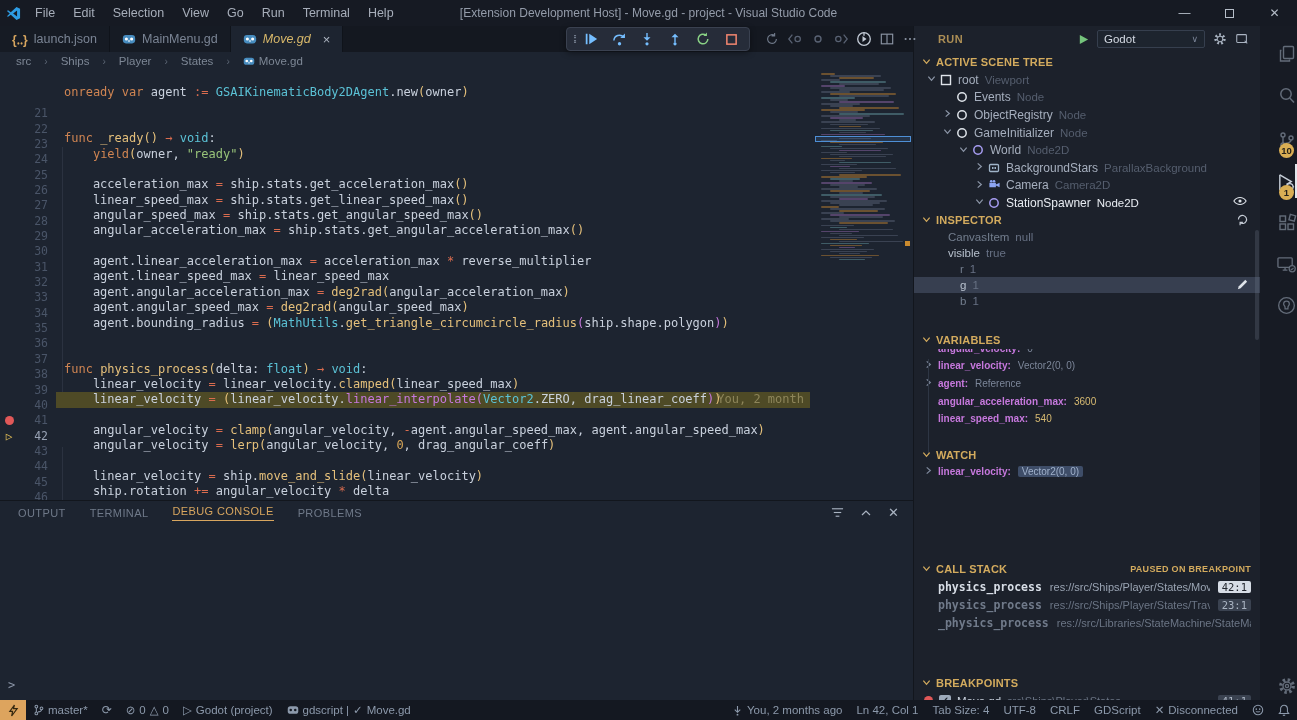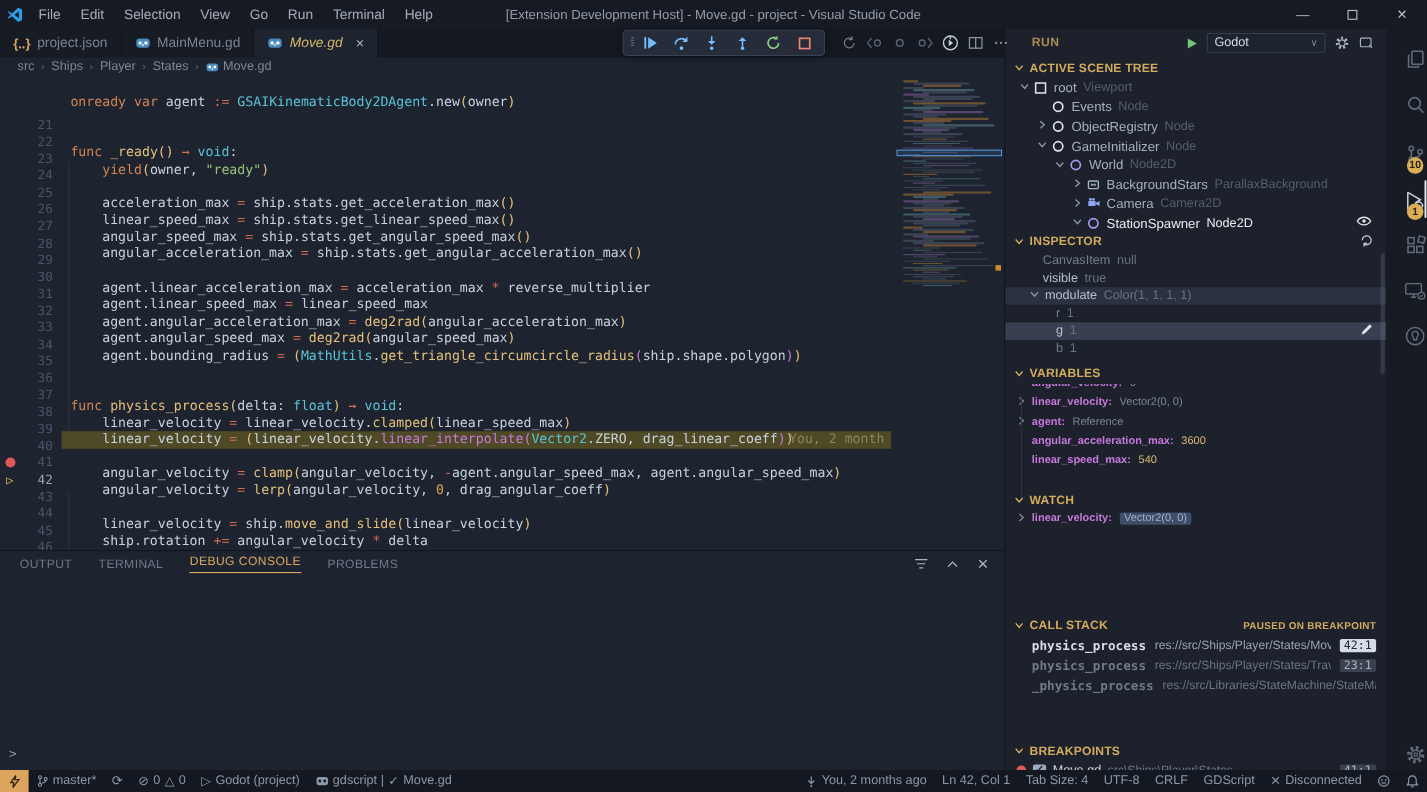--- a/index.html
+++ b/index.html
@@ -31,21 +31,21 @@
   .tab .tab-close{margin-left:6px;color:#aeb6c2;font-size:13px;}
   .braces{color:#d8a65f;font-weight:bold;font-size:12px;}
   
   .dbg-toolbar{position:absolute;left:566px;top:1px;height:24px;display:flex;align-items:center;gap:4px;
     background:#262c39;border:1px solid #3a4150;border-radius:4px;padding:0 6px;box-shadow:0 2px 6px rgba(0,0,0,.4);z-index:5;}
   .dbg-btn{width:24px;height:22px;display:flex;align-items:center;justify-content:center;}
   .grip{color:#6f7989;font-size:11px;letter-spacing:-2px;}
   .edit-actions{position:absolute;left:762px;top:1px;height:24px;display:flex;align-items:center;gap:3px;z-index:4;}
   .edit-actions .ea{width:20px;height:22px;display:flex;align-items:center;justify-content:center;color:#6f7989;}
   
-  .breadcrumbs{height:18px;display:flex;align-items:center;padding-left:16px;font-size:11.5px;color:#7d8795;gap:6px;background:#1d2430;}
+  .breadcrumbs{height:18px;display:flex;align-items:center;padding-left:16px;font-size:11.5px;color:#7d8795;gap:13px;background:#1d2430;}
   .breadcrumbs .sep{color:#5b6574;font-size:10px;}
   .breadcrumbs .crumb{display:flex;align-items:center;gap:4px;}
   
   .code-area{position:relative;height:430px;overflow:hidden;font-family:"DejaVu Sans Mono",monospace;font-size:12px;}
   .code-line{display:flex;height:15.357px;line-height:15.357px;white-space:pre;}
   .gutter{width:56px;flex:none;display:flex;align-items:center;margin-top:44px;}
   .marker-zone{width:18px;flex:none;display:flex;align-items:center;justify-content:center;}
   .lnum{width:30px;flex:none;text-align:right;color:#4a5568;font-size:11.5px;}
   .code-text{padding-left:8px;position:relative;}
   .code-line.current .code-text{background:#4e4a26;width:754px;}
@@ -157,21 +157,21 @@
     </div>
   </div>
 
   <div class="editor-col">
     <div class="tabstrip">
       <div id="tabs" style="display: flex;">
           <div class="tab">
             <span class="ico">
               <span class="braces">{‥}</span>
             </span>
-            <span class="tab-label">project.json</span>
+            <span class="tab-label">launch.json</span>
           </div>
           <div class="tab">
             <span class="ico">
               <svg width="14" height="14" viewBox="0 0 16 16">
                 <rect x="1" y="3.5" width="14" height="9.5" rx="3.5" fill="#478cbf"></rect>
                 <circle cx="5" cy="8" r="1.8" fill="#fff"></circle>
                 <circle cx="11" cy="8" r="1.8" fill="#fff"></circle>
                 <rect x="7.4" y="9" width="1.2" height="2.4" fill="#fff"></rect>
               </svg>
             </span>
@@ -612,27 +612,20 @@
         </div>
         <div class="tree" style="top: 203px;">
           <div class="insp-row dim" style="padding-left: 34px;">
             <span class="insp-label">CanvasItem</span>
             <span class="insp-value">null</span>
           </div>
           <div class="insp-row" style="padding-left: 34px;">
             <span class="insp-label">visible</span>
             <span class="insp-value">true</span>
           </div>
-          <div class="insp-row selA" style="padding-left: 22px;">
-            <span style="margin-right: 5px;"><svg width="9" height="9" viewBox="0 0 10 10">
-                <path d="M1.5 3l3.5 4 3.5-4" fill="none" stroke="#8b95a7" stroke-width="1.4"></path>
-              </svg></span>
-            <span class="insp-label">modulate</span>
-            <span class="insp-value">Color(1, 1, 1, 1)</span>
-          </div>
           <div class="insp-row dim" style="padding-left: 46px;">
             <span class="insp-label">r</span>
             <span class="insp-value">1</span>
           </div>
           <div class="insp-row selB" style="padding-left: 46px;">
             <span class="insp-label">g</span>
             <span class="insp-value">1</span>
             <span class="row-eye" style="right: 12px;"><svg width="13" height="13" viewBox="0 0 14 14">
                 <path d="M2 12l1-3 7-7 2 2-7 7-3 1z" fill="#dfe4ea"></path>
               </svg></span>

